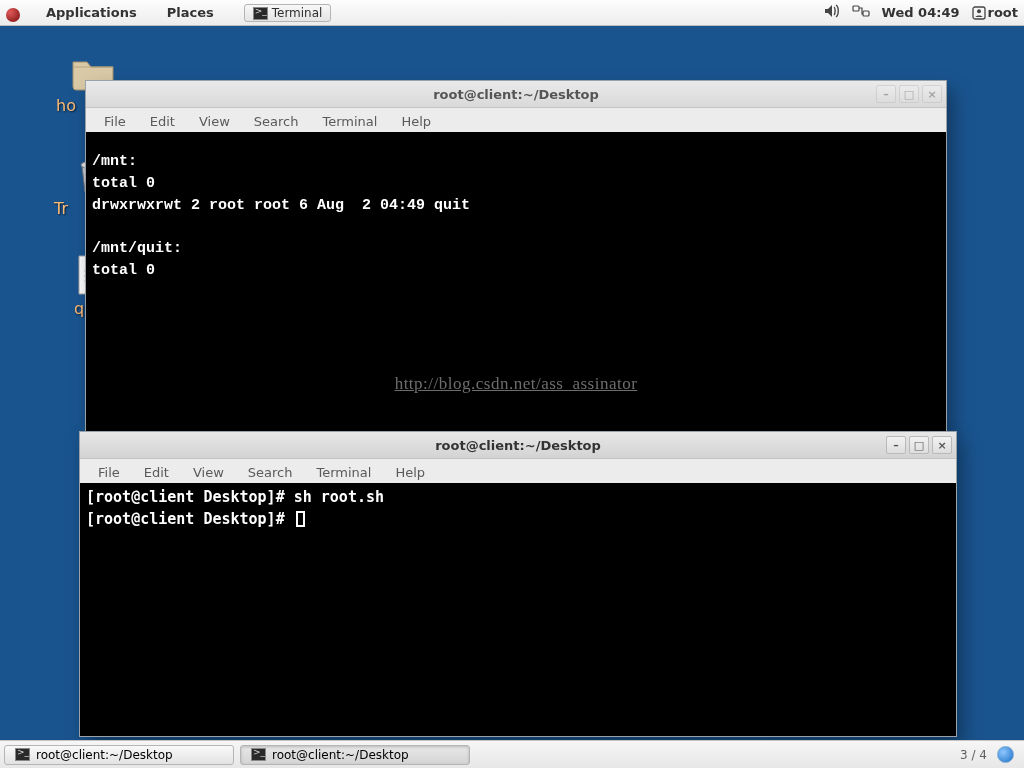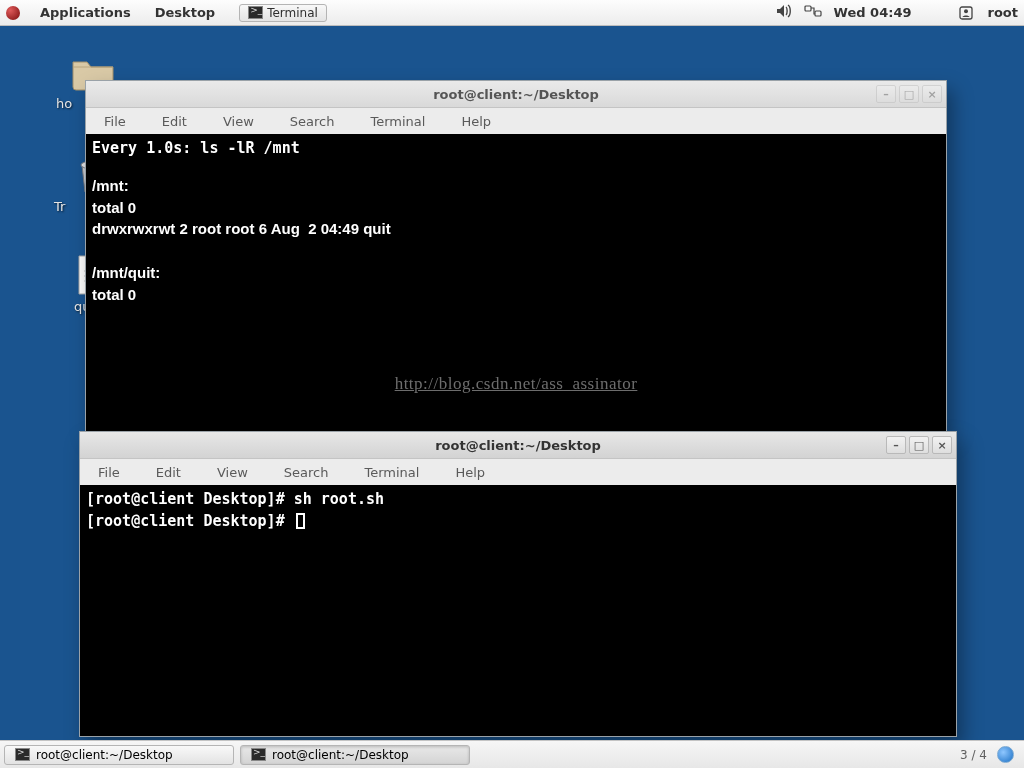--- a/index.html
+++ b/index.html
@@ -13,40 +13,40 @@
     }
     
     .top-panel {
       position: absolute; top: 0; left: 0; right: 0; height: 26px;
       background: linear-gradient(to bottom, #fdfdfd, #ececec);
       border-bottom: 1px solid #bdbdbd;
       display: flex; align-items: center;
       padding: 0 6px;
       color: #2e2e2e;
     }
-    .top-panel-left { display: flex; align-items: center; gap: 8px; }
+    .top-panel-left { display: flex; align-items: flex-end; gap: 14px; }
     .panel-menu { padding: 2px 8px; font-weight: 600; color: #333; cursor: pointer; }
     .panel-taskbtn {
       display: flex; align-items: center; gap: 4px;
       padding: 1px 8px; border: 1px solid #b4b4b4;
       border-radius: 3px; background: linear-gradient(to bottom,#f8f8f8,#e4e4e4);
       margin-left: 8px; font-size: 12px;
     }
     .top-panel-right { margin-left: auto; display: flex; align-items: center; gap: 12px; font-weight: 600; color: #333; }
     .rhicon {
       width: 14px; height: 14px; border-radius: 50%;
       background: radial-gradient(circle at 30% 30%, #e05a5a, #7a0c0c);
       margin-right: 4px;
     }
     
     .desktop-icon {
       position: absolute;
       width: 78px;
       display: flex; flex-direction: column; align-items: center;
-      color: #e5e5e5; font-size: 13px;
+      color: #fdba74; font-size: 16px;
       text-shadow: 1px 1px 2px rgba(0,0,0,.7);
     }
     .iconbox {
       width: 46px; height: 40px; margin-bottom: 4px;
       display: flex; align-items: center; justify-content: center;
     }
     
     .win {
       position: absolute;
       background: #e8e8e8;
@@ -66,33 +66,33 @@
     .wmbtns { position: absolute; right: 4px; top: 4px; display: flex; gap: 3px; }
     .wmbtn {
       width: 20px; height: 18px; border: 1px solid #b9b9b9; border-radius: 2px;
       background: linear-gradient(to bottom,#f2f2f2,#dedede);
       display:flex; align-items:center; justify-content:center;
       font-size: 11px; color:#555;
     }
     .wmbtn.inactive { opacity: .45; }
     .menubar {
       height: 24px; background: #ececec;
-      display: flex; align-items: center; gap: 16px;
-      padding: 13px 8px; color: #5a5a5a; font-size: 13px;
+      display: flex; align-items: flex-start; gap: 4px;
+      padding: 4px 8px; color: #5a5a5a; font-size: 13px;
     }
     .menubar span { padding: 2px 10px; cursor: pointer; }
     .termbody {
       flex: 1; background: #000; color: #fff;
       font-family: "DejaVu Sans Mono", monospace; font-size: 15px;
       line-height: 1.45;
       padding: 4px 6px; position: relative;
       overflow: hidden;
     }
     .termbody .hdr-row { display: flex; justify-content: space-between; font-weight: 700; }
-    .termbody pre { font-family: Liberation Sans, sans-serif; font-weight: 700; }
+    .termbody pre { font-family: Liberation Mono, monospace; font-weight: 700; }
     .watermark {
       position: absolute; bottom: 34px; left: 50%; transform: translateX(-50%);
       color: #6d6d6d; font-family: serif; font-size: 17px;
       letter-spacing: .5px;
       text-decoration: underline;
     }
     .cursor-block {
       display:inline-block; width: 9px; height: 16px;
       border: 2px solid #fff; margin-left: 2px; vertical-align: -3px;
     }
@@ -125,42 +125,42 @@
     }
     .term-mini::after{content:">_"; position:absolute; top:-2px; left:1px; font-size:9px; color:#ddd;}
   </style>
 </head>
 <body>
 
 <div class="top-panel">
   <div class="top-panel-left">
     <span class="rhicon"></span>
     <span class="panel-menu">Applications</span>
-    <span class="panel-menu">Desktop</span>
+    <span class="panel-menu">Places</span>
     <span class="panel-taskbtn">
       <span class="term-mini"></span>
       <span>Terminal</span>
     </span>
   </div>
   <div class="top-panel-right">
     <span>
       <svg width="16" height="14" viewBox="0 0 16 14">
           <path d="M1 5h3l4-4v12l-4-4H1z" fill="#444"></path>
           <path d="M10 3c1.5 1 1.5 7 0 8M12 1c3 2 3 10 0 12" stroke="#444" fill="none" stroke-width="1.4"></path>
         </svg>
     </span>
     <span>
       <svg width="18" height="14" viewBox="0 0 18 14">
           <rect x="1" y="2" width="6" height="5" rx="1" fill="none" stroke="#444" stroke-width="1.2"></rect>
           <rect x="11" y="7" width="6" height="5" rx="1" fill="none" stroke="#444" stroke-width="1.2"></rect>
           <path d="M7 4h3v6h1" stroke="#444" fill="none" stroke-width="1.2"></path>
         </svg>
     </span>
     <span>Wed 04:49</span>
-    <span style="display:flex;align-items:center;gap:15px;margin-left:35px;">
+    <span style="display:flex;align-items:center;gap:2px;">
       <svg width="14" height="14" viewBox="0 0 14 14">
           <rect x="1" y="1" width="12" height="12" rx="2" fill="none" stroke="#444" stroke-width="1.3"></rect>
           <circle cx="7" cy="5.2" r="2" fill="#444"></circle>
           <path d="M3.5 11c.7-2 6.3-2 7 0" fill="#444"></path>
         </svg>
       <span>root</span>
     </span>
   </div>
 </div>
 
@@ -206,21 +206,20 @@
   <div class="menubar">
     <span>File</span>
     <span>Edit</span>
     <span>View</span>
     <span>Search</span>
     <span>Terminal</span>
     <span>Help</span>
   </div>
   <div class="termbody">
     <div class="hdr-row">
-      <span>Every 1.0s: ls -lR /mnt</span>
     </div>
     <div style="height:1em;"></div>
     <pre>/mnt:
 total 0
 drwxrwxrwt 2 root root 6 Aug  2 04:49 quit
 
 /mnt/quit:
 total 0</pre>
     <div class="watermark">http://blog.csdn.net/ass_assinator</div>
   </div>

